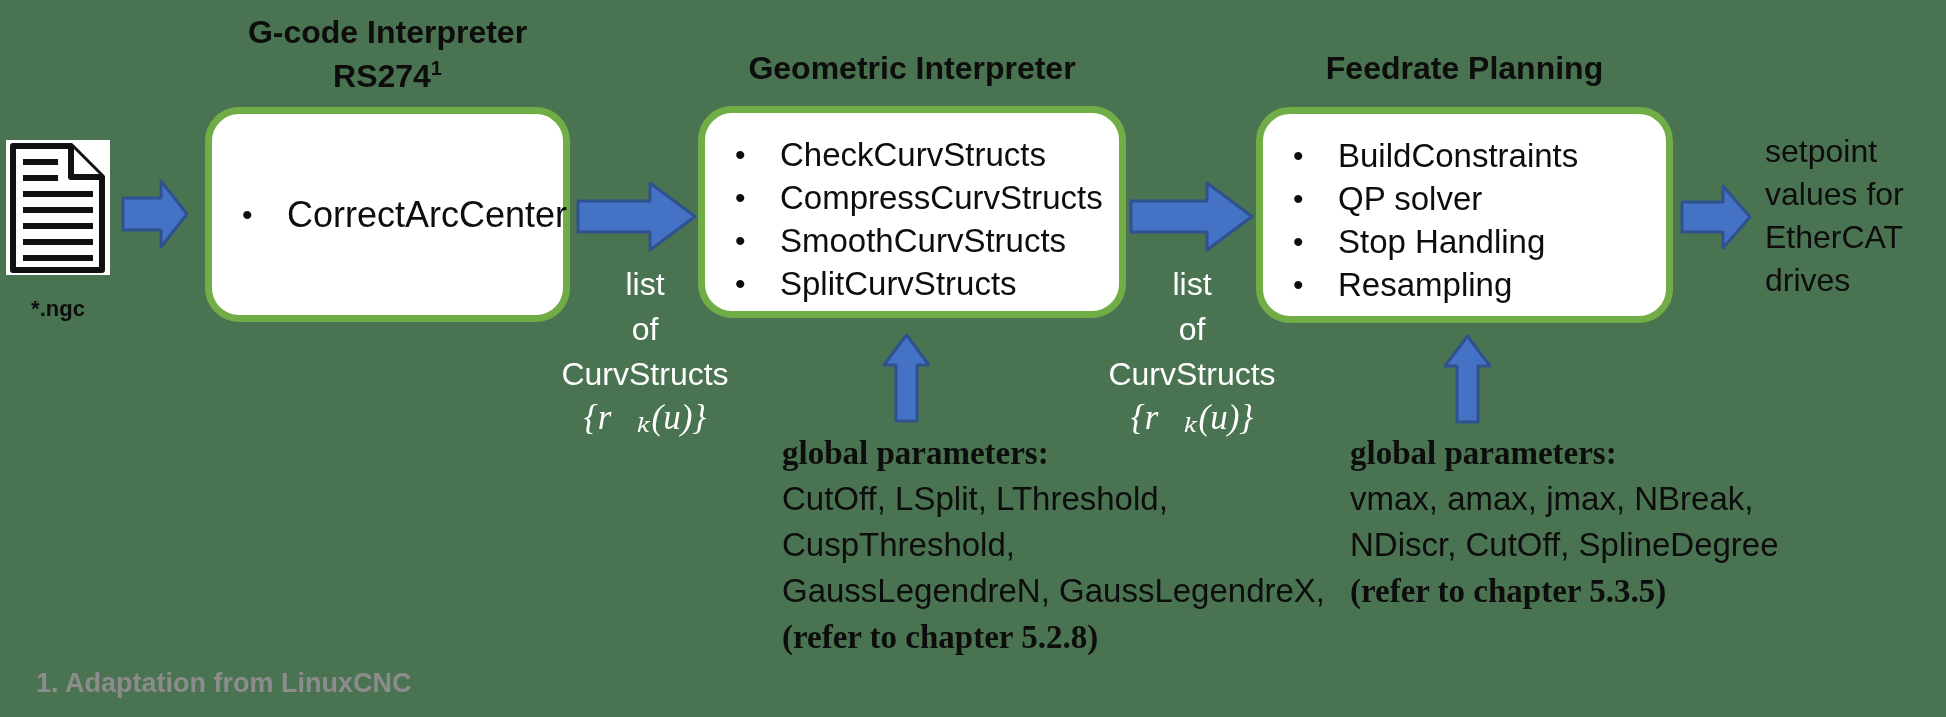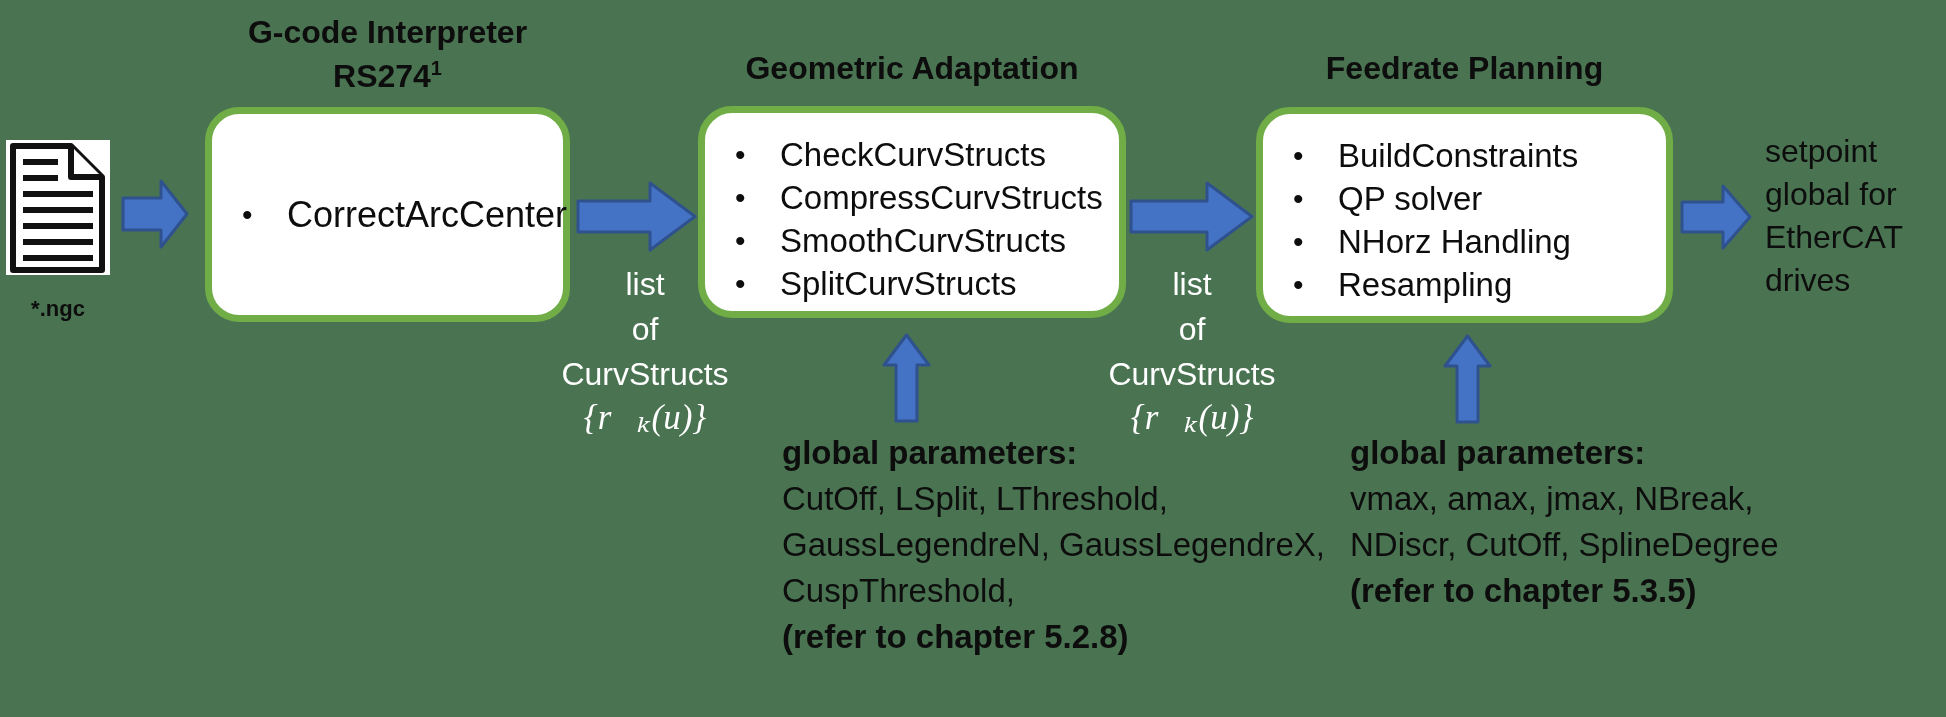--- a/index.html
+++ b/index.html
@@ -77,21 +77,21 @@
     line-height:43px;
     white-space:nowrap;
   }
 
   
   .param-block{
     font-size:33px;
     line-height:46px;
     white-space:nowrap;
   }
-  .param-block .bold{font-weight:bold;}
+  .param-block .bold{font-weight:bold;font-family:Liberation Serif, serif;}
 
   .file-label{
     font-size:22px;
     font-weight:600;
     text-align:center;
     white-space:nowrap;
   }
   .footnote{
     font-size:27px;
     font-weight:600;
@@ -146,21 +146,21 @@
     </svg>
   </div>
 
   <div class="abs curv-col" style="left:545px;top:262px;width:200px;">
     <div>list</div>
     <div>of</div>
     <div>CurvStructs</div>
     <div class="math">{r⃗ₖ(u)}</div>
   </div>
 
-  <div class="abs stage-title" style="left:698px;top:50px;width:428px;">Geometric Adaptation</div>
+  <div class="abs stage-title" style="left:698px;top:50px;width:428px;">Geometric Interpreter</div>
 
   <div class="abs stage-box" style="left:698px;top:106px;width:428px;height:212px;">
     <div class="box-items">
       <div class="bullet-row">
         <span class="bullet">•</span>
         <span>CheckCurvStructs</span>
       </div>
       <div class="bullet-row">
         <span class="bullet">•</span>
         <span>CompressCurvStructs</span>
@@ -202,21 +202,21 @@
       <div class="bullet-row">
         <span class="bullet">•</span>
         <span>BuildConstraints</span>
       </div>
       <div class="bullet-row">
         <span class="bullet">•</span>
         <span>QP solver</span>
       </div>
       <div class="bullet-row">
         <span class="bullet">•</span>
-        <span>NHorz Handling</span>
+        <span>Stop Handling</span>
       </div>
       <div class="bullet-row">
         <span class="bullet">•</span>
         <span>Resampling</span>
       </div>
     </div>
   </div>
 
   <div class="abs" style="left:1443px;top:334px;">
     <svg width="49" height="90" viewBox="0 0 49 90">
@@ -225,34 +225,35 @@
   </div>
 
   <div class="abs" style="left:1680px;top:184px;">
     <svg width="72" height="66" viewBox="0 0 72 66">
       <polygon points="2,18 43,18 43,2 70,33 43,64 43,48 2,48" fill="#4472C4" stroke="#2F528F" stroke-width="3" stroke-linejoin="round"></polygon>
     </svg>
   </div>
 
   <div class="abs output-block" style="left:1765px;top:130px;">
     <div>setpoint</div>
-    <div>global for</div>
+    <div>values for</div>
     <div>EtherCAT</div>
     <div>drives</div>
   </div>
 
   <div class="abs param-block" style="left:782px;top:430px;">
     <div class="bold">global parameters:</div>
     <div>CutOff, LSplit, LThreshold,</div>
+    <div>CuspThreshold,</div>
     <div>GaussLegendreN, GaussLegendreX,</div>
-    <div>CuspThreshold,</div>
     <div class="bold">(refer to chapter 5.2.8)</div>
   </div>
 
   <div class="abs param-block" style="left:1350px;top:430px;">
     <div class="bold">global parameters:</div>
     <div>vmax, amax, jmax, NBreak,</div>
     <div>NDiscr, CutOff, SplineDegree</div>
     <div class="bold">(refer to chapter 5.3.5)</div>
   </div>
 
+  <div class="abs footnote" style="left:36px;top:668px;">1. Adaptation from LinuxCNC</div>
 
 </div>
 
 </body></html>

